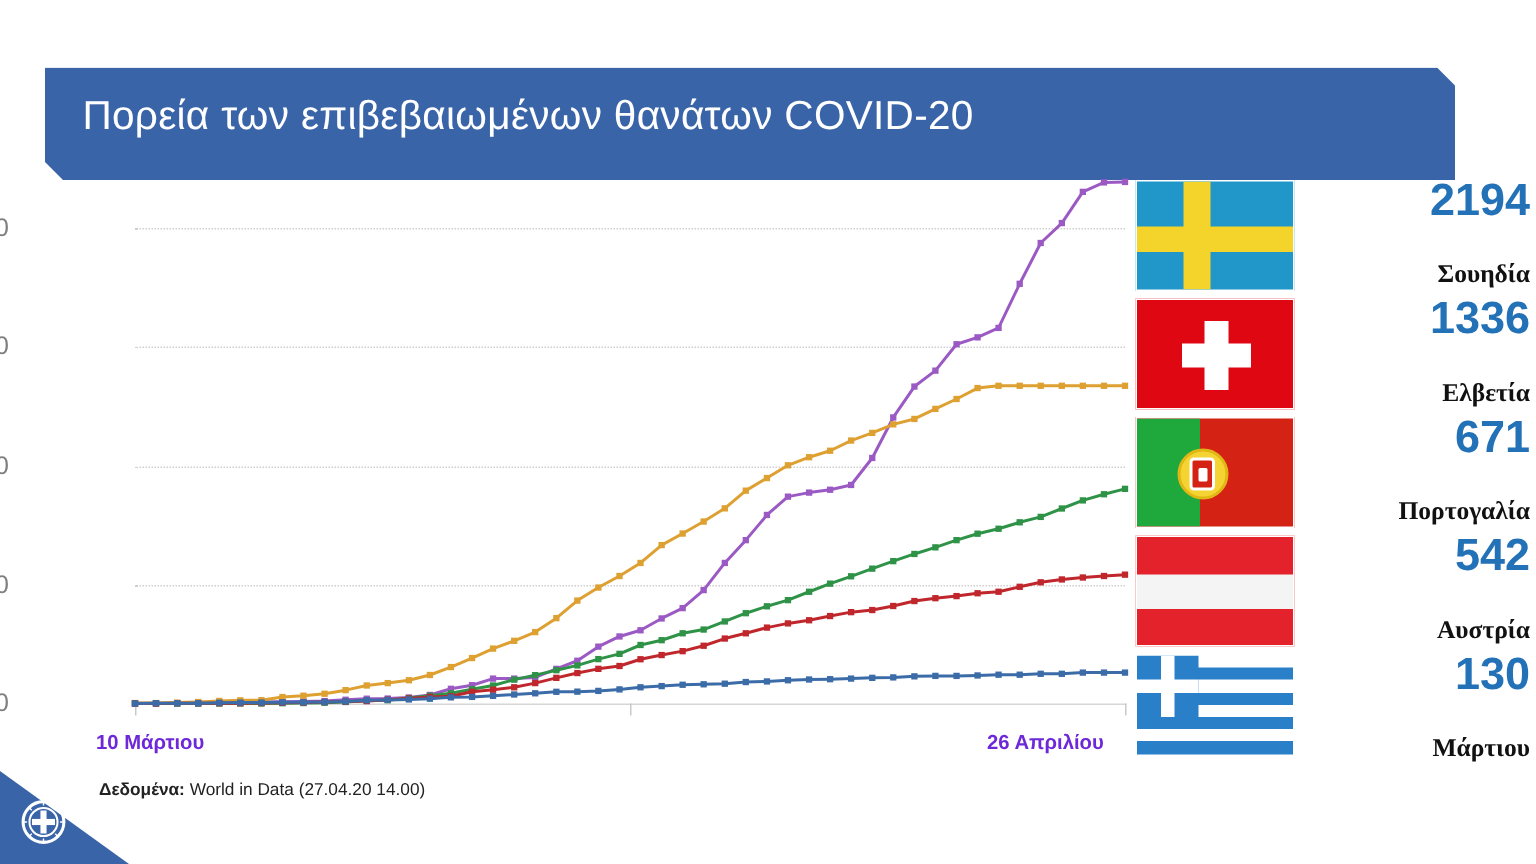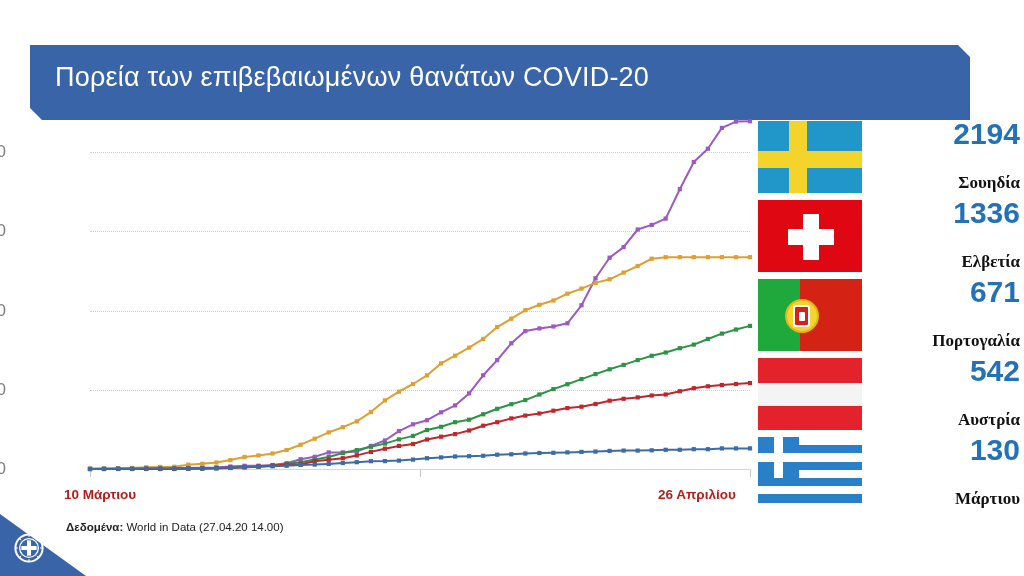--- a/index.html
+++ b/index.html
@@ -24,21 +24,21 @@
   
   .chart-area{position:absolute;left:0;top:120px;width:770px;height:370px;}
   .gridline{position:absolute;left:0;width:660px;height:0;
     border-top:1px dotted #cfcfcf;}
   .ytick{position:absolute;right:764px;font-size:17px;color:#808080;
     text-align:right;white-space:nowrap;transform:translateY(-50%);}
   .axis-base{position:absolute;left:90px;width:661px;height:1px;background:#d6d6d6;}
   .axis-end-tick{position:absolute;width:1px;height:8px;background:#c9c9c9;}
   svg.lines{position:absolute;left:0;top:0;overflow:visible;}
 
-  .xlabel{position:absolute;font-size:13.5px;font-weight:bold;color:#b91c1c;white-space:nowrap;}
+  .xlabel{position:absolute;font-size:13.5px;font-weight:bold;color:#6d28d9;white-space:nowrap;}
   #xlabel-start{left:64px;top:487px;}
   #xlabel-end{left:658px;top:487px;}
 
   .source{position:absolute;left:66px;top:521px;font-size:11.5px;color:#222;white-space:nowrap;}
   .source b{font-weight:bold;}
 
   
   .legend{position:absolute;left:757px;top:120px;width:267px;height:396px;text-align:right;}
   .legend-row{position:absolute;left:0;width:267px;height:74px;}
   .flag{position:absolute;left:0;top:0;width:106px;height:74px;overflow:hidden;

